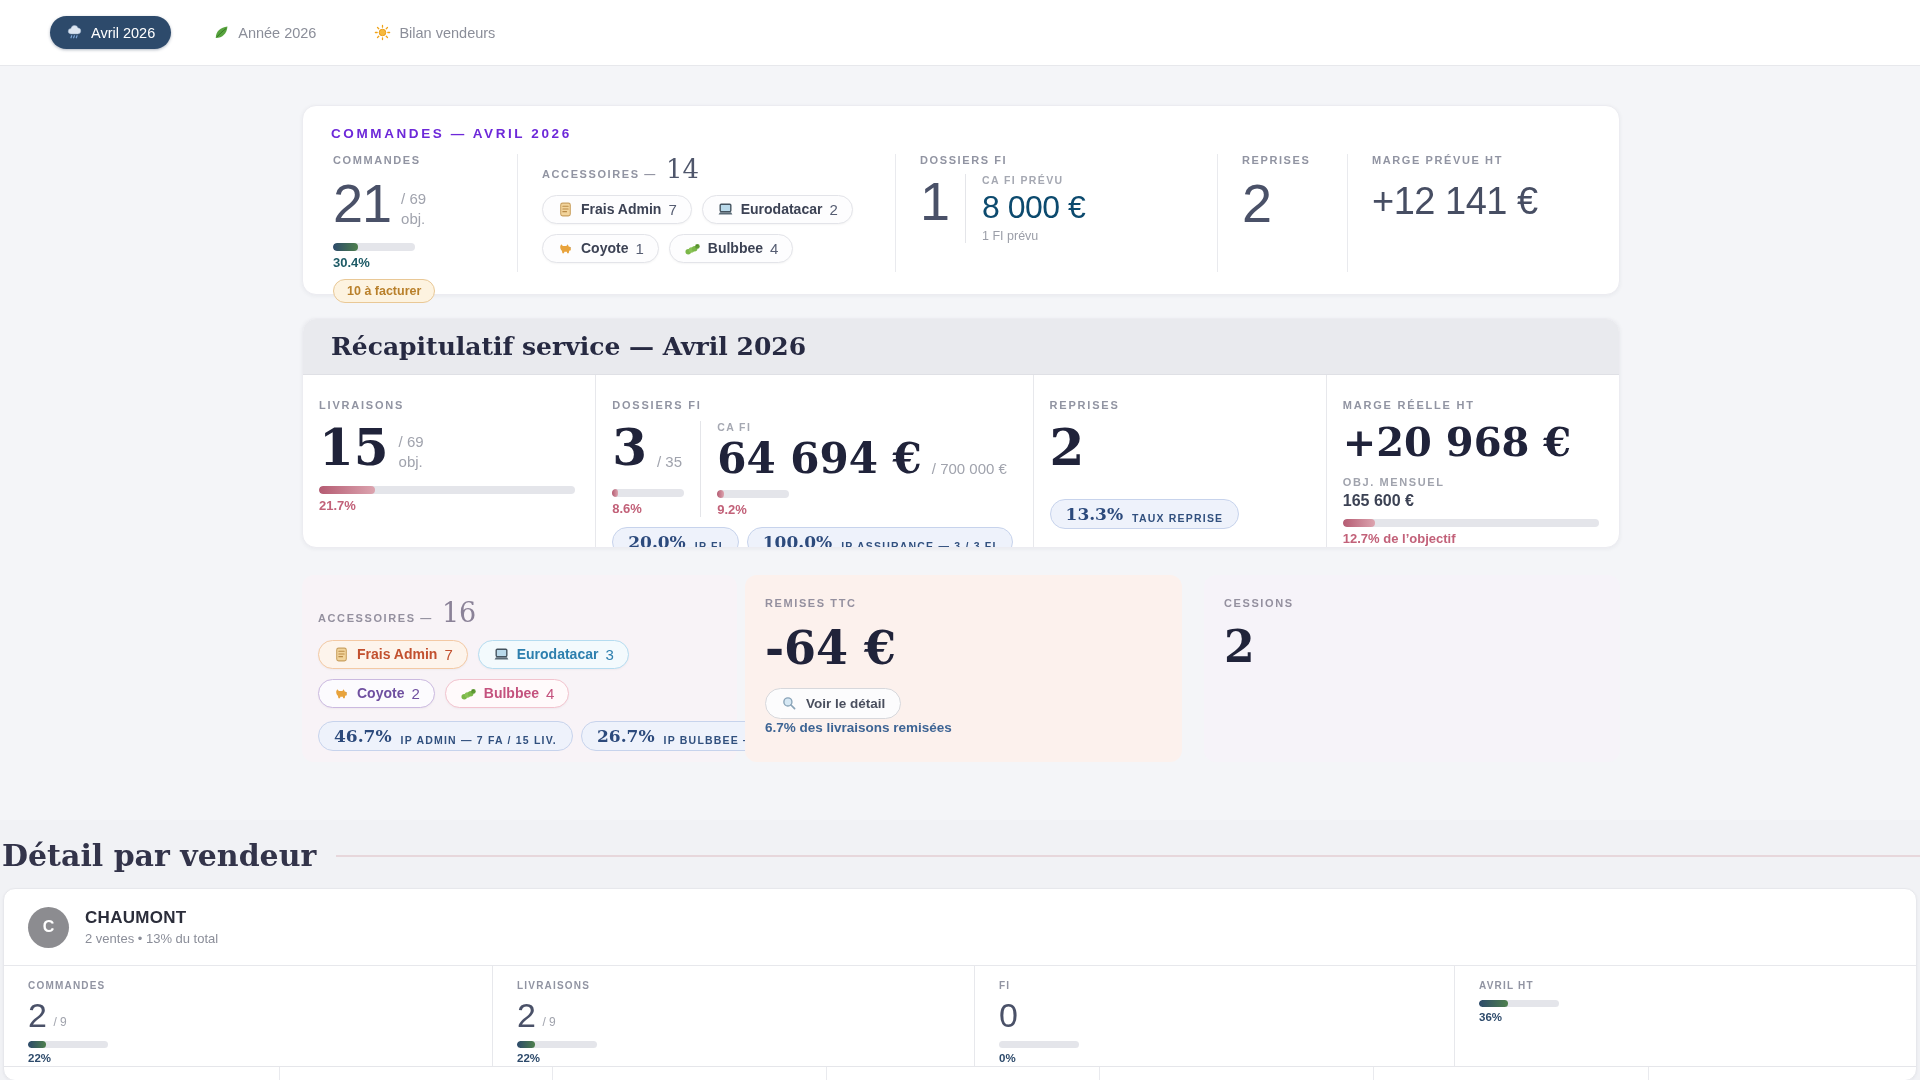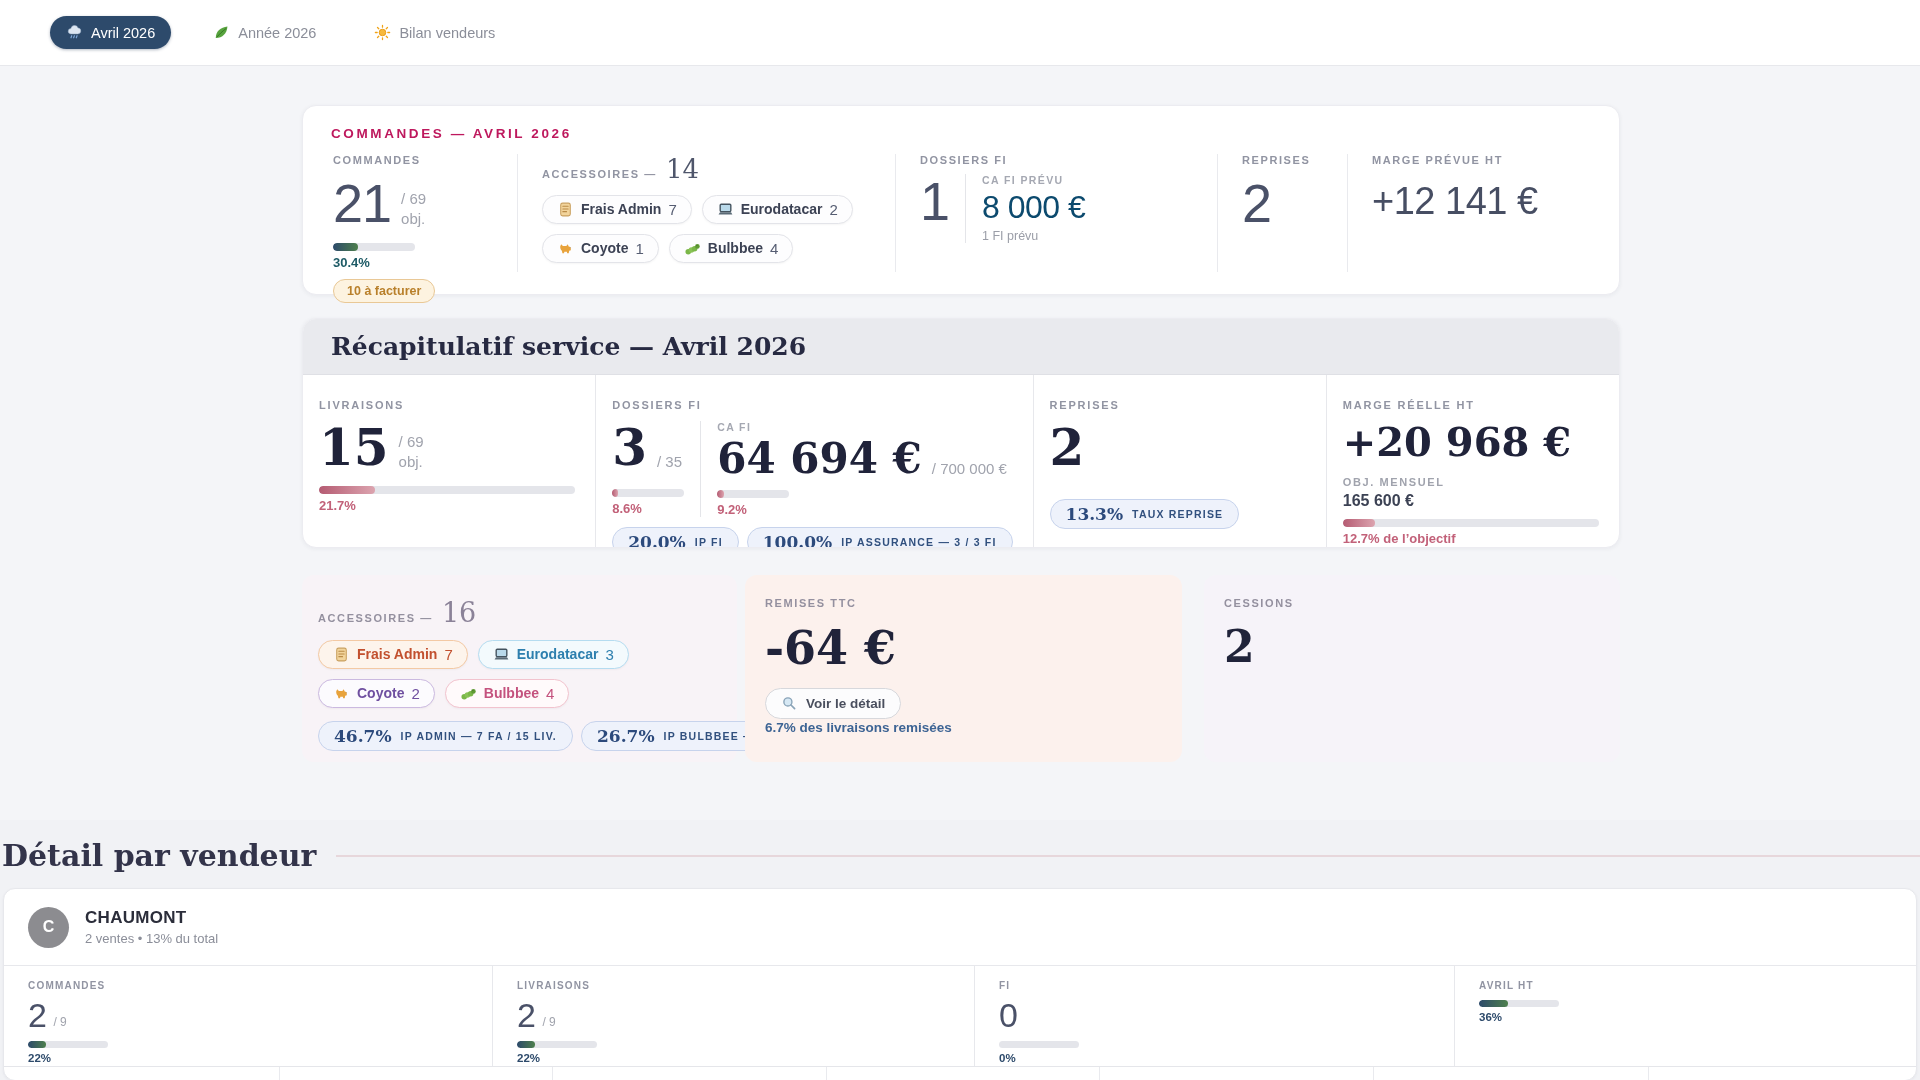--- a/index.html
+++ b/index.html
@@ -12,21 +12,21 @@
   .tab{display:flex;align-items:center;gap:8px;font-size:14.5px;color:#8b8e99;padding:8px 16px;border-radius:18px;cursor:pointer;margin-right:26px}
   .tab.active{background:#2d4a6b;color:#fff;box-shadow:0 1px 3px rgba(30,50,80,.35)}
   .i16{width:17px;height:17px;display:block}
 
   
   .dash-col{width:1318px;margin-left:302px}
   .card{background:#fff;border:1px solid #ececf1;border-radius:14px;box-shadow:0 1px 4px rgba(40,45,70,.06)}
 
   
   .orders-card{margin-top:39px;height:190px;padding:20px 28px}
-  .card-title{font-size:13.5px;font-weight:bold;letter-spacing:2.6px;color:#be185d;margin-bottom:13px}
+  .card-title{font-size:13.5px;font-weight:bold;letter-spacing:2.6px;color:#6d28d9;margin-bottom:13px}
   .orders-row{display:flex;height:118px}
   .kpi-label{font-size:11px;font-weight:bold;letter-spacing:1.6px;color:#9194a2}
   .col{padding-left:24px;border-left:1px solid #e9eaee}
   .col.first{padding-left:2px;border-left:none}
   .bignum{font-size:54px;line-height:1;color:#4a5168;font-weight:500;letter-spacing:-1px}
   .num-row{display:flex;align-items:flex-end;gap:10px;margin-top:10px}
   .target{font-size:15px;color:#a0a3ad;line-height:1.3;padding-bottom:2px}
   .bar{height:8px;border-radius:4px;background:#e4e5ea;overflow:hidden}
   .bar i{display:block;height:100%;border-radius:4px}
   .fill-navy{background:linear-gradient(90deg,#2d4a6b,#4d7f4c)}
@@ -62,21 +62,21 @@
   .recap-body{display:flex;height:175px}
   .panel{flex:1;padding:24px 20px 20px 16px;border-left:1px solid #e7e8ec}
   .panel:first-child{border-left:none}
   .panel .kpi-label{letter-spacing:1.8px}
   .serifnum{font-family:"DejaVu Serif","Liberation Serif",serif;font-weight:bold;color:#20233a;line-height:1}
   .n50{font-size:50px}.n42{font-size:42px}.n46{font-size:46px}.n40{font-size:40px}.n44{font-size:44px}
   .panel .num-row{margin-top:12px}
   .panel .bar{margin-top:13px}
   .doss-split{display:flex;gap:16px;margin-top:10px}
   .badges-row{display:flex;gap:8px;margin-top:14px}
-  .bluepill{display:inline-flex;align-items:center;gap:9px;background:#eef2fb;border:1px solid #c7d3ec;border-radius:999px;padding:4px 15px;white-space:nowrap}
+  .bluepill{display:inline-flex;align-items:flex-end;gap:9px;background:#eef2fb;border:1px solid #c7d3ec;border-radius:999px;padding:4px 15px;white-space:nowrap}
   .bluepill .bp-val{font-family:"DejaVu Serif","Liberation Serif",serif;font-size:17px;font-weight:bold;color:#2c4a7c}
   .bluepill .bp-lab{font-size:10.5px;font-weight:bold;letter-spacing:1.2px;color:#31507e}
   .obj-label{font-size:11px;font-weight:bold;letter-spacing:1.6px;color:#a0a3ad;margin-top:14px}
   .obj-value{font-size:16px;font-weight:bold;color:#3c4254;margin-top:4px}
   .reprises-badge{margin-top:26px}
 
   
   .tri-row{display:flex;margin-top:27px;height:187px}
   .tri{border-radius:12px;padding:22px 18px 18px 16px}
   .tri-acc{width:435px;background:#f8f3f7}

